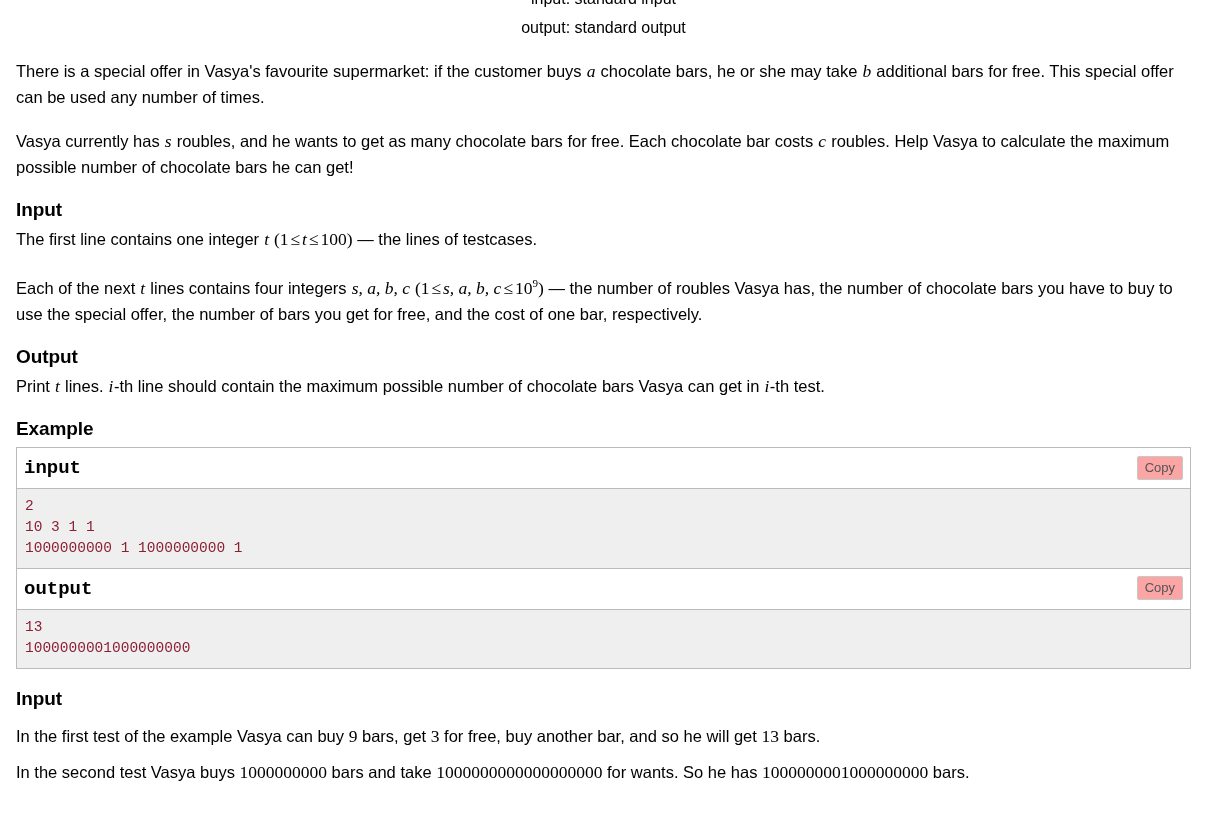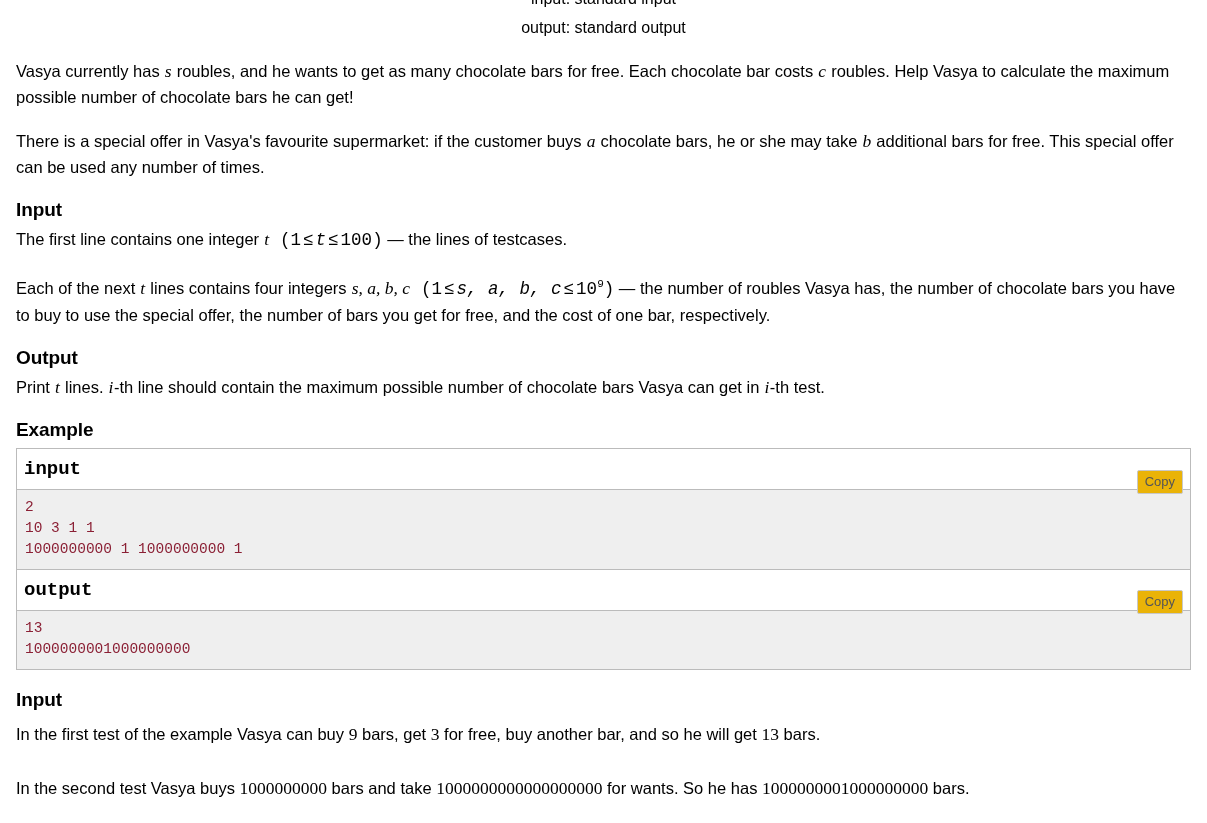--- a/index.html
+++ b/index.html
@@ -69,21 +69,21 @@
     font-style: italic;
     font-size: 17.5px;
     padding: 0 0.5px;
   }
   .mn {
     font-family: "Liberation Serif", "DejaVu Serif", serif;
     font-style: normal;
     font-size: 17.5px;
   }
   .mexpr {
-    font-family: Liberation Mono, monospace;
+    font-family: Liberation Serif, serif;
     font-size: 17.5px;
     white-space: nowrap;
   }
   .mexpr i { font-style: italic; }
   .mexpr sup {
     font-size: 11px;
     vertical-align: super;
     font-style: normal;
   }
   .le { font-style: normal; padding: 0 2px; }
@@ -105,60 +105,60 @@
     background: #ffffff;
     border-bottom: 1px solid #bbbbbb;
     color: #000;
   }
   .sample-block + .sample-block .sample-title {
     border-top: 1px solid #bbbbbb;
   }
   .copy-btn {
     position: absolute;
     right: 7px;
-    top: 21px;
+    top: 8px;
     font-family: "Liberation Sans", sans-serif;
     font-size: 13px;
     line-height: 15px;
     color: #555555;
-    background: #eab308;
+    background: #fca5a5;
     border: 1px solid #c8c8c8;
     border-radius: 2px;
     padding: 3px 7px 4px 7px;
     cursor: pointer;
   }
   pre.sample-body {
     margin: 0;
     padding: 7px 8px 9px 8px;
     background: #efefef;
     font-family: "Liberation Mono", "DejaVu Sans Mono", monospace;
     font-size: 14.5px;
     line-height: 21px;
     color: #8b2035;
     white-space: pre;
     overflow: hidden;
   }
 
-  .note-para { margin: 4px 0 18px 0; font-size: 16.5px; line-height: 36px; }
+  .note-para { margin: 16px 0 18px 0; font-size: 16.5px; line-height: 18px; }
 </style>
 </head>
 <body>
 
 <div class="page">
 
   <div class="io-header">
     <div class="io-line">input: standard input</div>
     <div class="io-line">output: standard output</div>
   </div>
 
   <div class="content">
 
+    <p class="para"><span>There is a special offer in Vasya's favourite supermarket: if the customer buys </span><span class="m">a</span><span> chocolate bars, he or she may take </span><span class="m">b</span><span> additional bars for free. This special offer can be used any number of times.</span></p>
+
     <p class="para"><span>Vasya currently has </span><span class="m">s</span><span> roubles, and he wants to get as many chocolate bars for free. Each chocolate bar costs </span><span class="m">c</span><span> roubles. Help Vasya to calculate the maximum possible number of chocolate bars he can get!</span></p>
-
-    <p class="para"><span>There is a special offer in Vasya's favourite supermarket: if the customer buys </span><span class="m">a</span><span> chocolate bars, he or she may take </span><span class="m">b</span><span> additional bars for free. This special offer can be used any number of times.</span></p>
 
     <h2 class="section">Input</h2>
     <p class="para"><span>The first line contains one integer </span><span class="m">t</span><span class="mexpr"> <span>(</span><span>1</span><span class="le">≤</span><i>t</i><span class="le">≤</span><span>100</span><span>)</span></span><span> — the lines of testcases.</span></p>
 
     <p class="para"><span>Each of the next </span><span class="m">t</span><span> lines contains four integers </span><span class="m">s, a, b, c</span><span class="mexpr"> <span>(</span><span>1</span><span class="le">≤</span><i>s, a, b, c</i><span class="le">≤</span><span>10</span><sup>9</sup><span>)</span></span><span> — the number of roubles Vasya has, the number of chocolate bars you have to buy to use the special offer, the number of bars you get for free, and the cost of one bar, respectively.</span></p>
 
     <h2 class="section">Output</h2>
     <p class="para"><span>Print </span><span class="m">t</span><span> lines. </span><span class="m">i</span><span>-th line should contain the maximum possible number of chocolate bars Vasya can get in </span><span class="m">i</span><span>-th test.</span></p>
 
     <h2 class="section">Example</h2>

